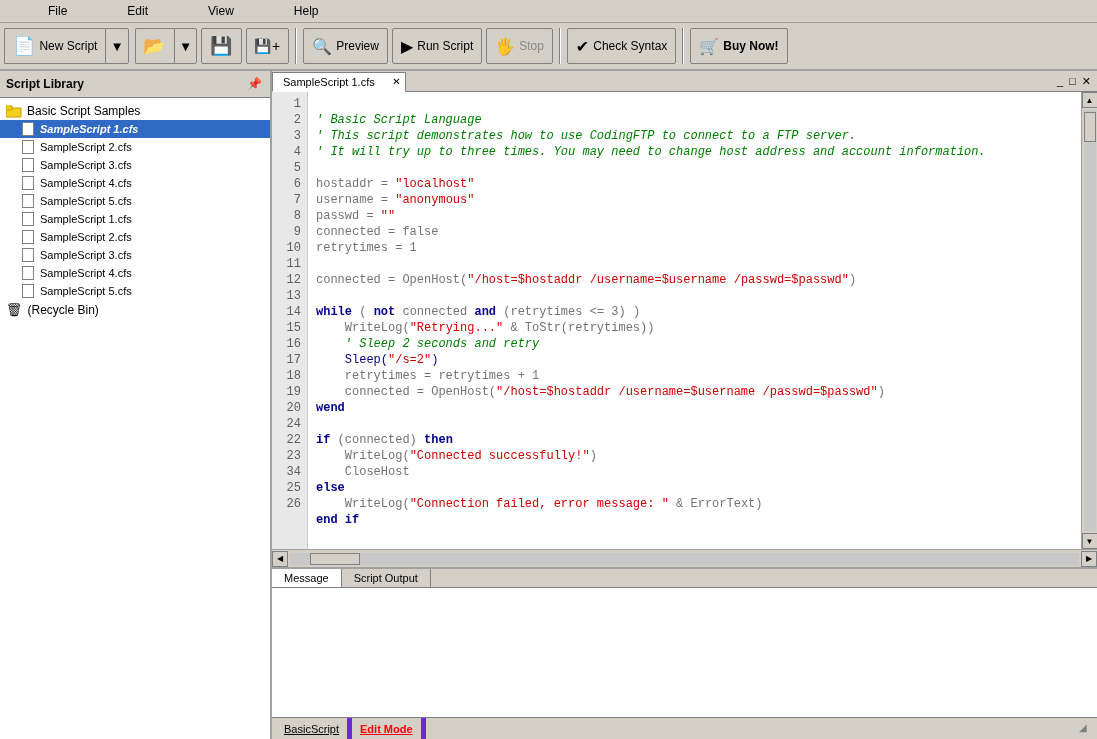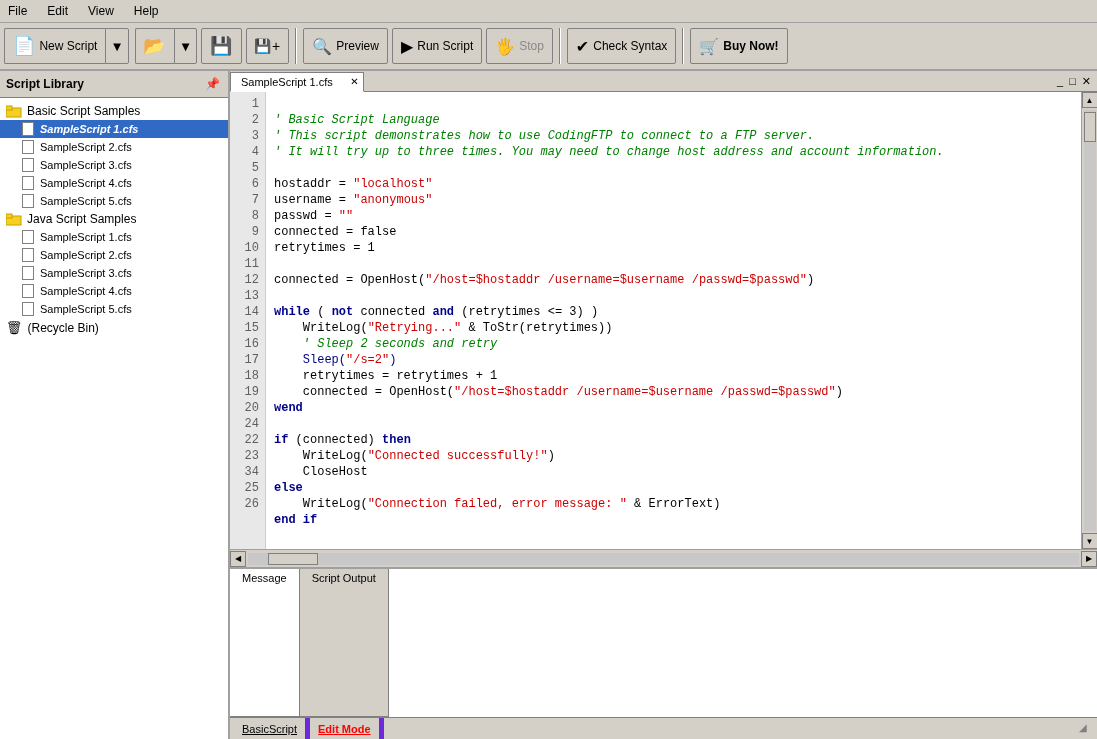--- a/index.html
+++ b/index.html
@@ -1,34 +1,34 @@
 <!DOCTYPE html>
 <html><head>
   <meta charset="utf-8">
   <style>
     * { box-sizing: border-box; margin: 0; padding: 0; }
     body { font-family: 'Segoe UI', Tahoma, Geneva, Verdana, sans-serif; font-size: 12px; background: #d4d0c8; color: #000; overflow: hidden; }
 
     
     .menu-bar { background: #d4d0c8; padding: 2px 4px; display: flex; gap: 12px; border-bottom: 1px solid #a0a0a0; }
-    .menu-item { font-size: 12px; cursor: pointer; padding: 2px 4px; }
+    .menu-item { font-size: 12px; cursor: pointer; padding: 2px 4px; margin-left: 40px; }
 
     
     .toolbar { background: #d4d0c8; padding: 3px 4px; display: flex; align-items: center; gap: 4px; border-bottom: 2px solid #a0a0a0; min-height: 48px; }
     .toolbar-btn { background: #d4d0c8; border: 1px solid #808080; border-radius: 2px; padding: 3px 8px; cursor: pointer; display: flex; align-items: center; gap: 4px; font-size: 12px; min-height: 36px; }
     .toolbar-separator { width: 2px; background: #a0a0a0; height: 36px; margin: 0 2px; border-left: 1px solid #808080; border-right: 1px solid #fff; }
     .btn-with-arrow { display: flex; align-items: stretch; }
     .btn-main { border-right: none; border-radius: 2px 0 0 2px; }
     .btn-arrow { border-radius: 0 2px 2px 0; padding: 3px 4px; min-height: 36px; display: flex; align-items: center; border: 1px solid #808080; background: #d4d0c8; cursor: pointer; }
 
     
     .main-layout { display: flex; height: calc(100vh - 56px); }
 
     
-    .script-library { width: 230px; min-width: 150px; background: #fff; border-right: 2px solid #a0a0a0; display: flex; flex-direction: column; overflow: hidden; }
+    .script-library { width: 272px; min-width: 150px; background: #fff; border-right: 2px solid #a0a0a0; display: flex; flex-direction: column; overflow: hidden; }
     .library-header { background: #d4d0c8; padding: 4px 6px; display: flex; justify-content: space-between; align-items: center; border-bottom: 1px solid #808080; font-size: 12px; font-weight: bold; }
     .library-header-actions { display: flex; gap: 2px; }
     .library-tree { flex: 1; overflow-y: auto; padding: 4px 0; font-size: 12px; }
     .tree-folder { display: flex; align-items: center; gap: 3px; padding: 2px 6px; cursor: pointer; }
     .tree-item { display: flex; align-items: center; gap: 3px; padding: 2px 6px 2px 22px; cursor: pointer; font-size: 11px; }
     .tree-item.selected { background: #316ac5; color: white; }
 
     
     .editor-area { flex: 1; display: flex; flex-direction: column; overflow: hidden; }
 
@@ -43,21 +43,21 @@
     .code-content { flex: 1; overflow: auto; padding: 4px 8px; font-family: 'Courier New', monospace; font-size: 12px; line-height: 16px; background: #fff; white-space: pre; }
 
     
     .editor-hscroll { height: 18px; background: #d4d0c8; display: flex; align-items: center; border-top: 1px solid #a0a0a0; }
     .hscroll-left { width: 16px; height: 16px; background: #d4d0c8; border: 1px solid #808080; display: flex; align-items: center; justify-content: center; cursor: pointer; font-size: 8px; }
     .hscroll-track { flex: 1; height: 12px; background: #c8c8c8; margin: 0 2px; position: relative; }
     .hscroll-thumb { position: absolute; left: 20px; width: 50px; height: 100%; background: #d4d0c8; border: 1px solid #808080; }
     .hscroll-right { width: 16px; height: 16px; background: #d4d0c8; border: 1px solid #808080; display: flex; align-items: center; justify-content: center; cursor: pointer; font-size: 8px; }
 
     
-    .output-panel { height: 150px; border-top: 2px solid #a0a0a0; display: flex; flex-direction: row; background: #fff; }
+    .output-panel { height: 150px; border-top: 2px solid #a0a0a0; display: flex; flex-direction: column; background: #fff; }
     .output-tabs { display: flex; background: #d4d0c8; border-bottom: 1px solid #808080; }
     .output-tab { padding: 3px 12px; font-size: 11px; cursor: pointer; border-right: 1px solid #808080; }
     .output-tab.active { background: #fff; }
     .output-content { flex: 1; padding: 4px; font-family: 'Courier New', monospace; font-size: 11px; overflow: auto; }
 
     
     .status-bar { background: #d4d0c8; border-top: 1px solid #808080; height: 22px; display: flex; align-items: center; padding: 0 4px; font-size: 11px; }
     .status-item { padding: 0 8px; border-right: 5px solid #6d28d9; height: 100%; display: flex; align-items: center; text-decoration: underline; }
     .status-edit-mode { color: red; font-weight: bold; }
     .status-spacer { flex: 1; }
@@ -66,21 +66,21 @@
     
     .vscroll { width: 16px; background: #d4d0c8; border-left: 1px solid #a0a0a0; display: flex; flex-direction: column; align-items: center; }
     .vscroll-up { width: 16px; height: 16px; background: #d4d0c8; border: 1px solid #808080; display: flex; align-items: center; justify-content: center; cursor: pointer; font-size: 8px; }
     .vscroll-down { width: 16px; height: 16px; background: #d4d0c8; border: 1px solid #808080; display: flex; align-items: center; justify-content: center; cursor: pointer; font-size: 8px; margin-top: auto; }
     .vscroll-track { flex: 1; width: 12px; background: #c8c8c8; position: relative; margin: 2px 0; }
     .vscroll-thumb { position: absolute; top: 2px; left: 0; width: 100%; height: 30px; background: #d4d0c8; border: 1px solid #808080; }
 
     
     .c-green { color: #008000; font-style: italic; }
     .c-red { color: #cc0000; }
-    .c-black { color: #000000; margin-top: 14px; }
+    .c-black { color: #737373; margin-top: 14px; }
     .c-keyword { color: #00008b; font-weight: bold; }
     .c-func { color: #000080; }
   </style>
 </head>
 <body>
 
 <div style="width:1097px; min-height:739px; display:flex; flex-direction:column; background:#d4d0c8; overflow:hidden;">
 
   <div class="menu-bar">
     <span class="menu-item">File</span>
@@ -173,29 +173,20 @@
         </div>
         <div class="tree-item">
           <span style="display:inline-block; width:12px; height:14px; background:#fff; border:1px solid #808080; margin-right:3px; flex-shrink:0;"></span>
           <span>SampleScript 4.cfs</span>
         </div>
         <div class="tree-item">
           <span style="display:inline-block; width:12px; height:14px; background:#fff; border:1px solid #808080; margin-right:3px; flex-shrink:0;"></span>
           <span>SampleScript 5.cfs</span>
         </div>
 
-        <div class="tree-folder">
-          <span style="display:inline-block; width:16px; height:14px; margin-right:2px;">
-            <svg width="16" height="14" viewBox="0 0 16 14">
-              <rect x="0" y="4" width="15" height="9" fill="#f5d020" stroke="#c8a000" stroke-width="1"></rect>
-              <rect x="0" y="2" width="6" height="4" fill="#f5d020" stroke="#c8a000" stroke-width="1"></rect>
-            </svg>
-          </span>
-          <span>Java Script Samples</span>
-        </div>
 
         <div class="tree-item">
           <span style="display:inline-block; width:12px; height:14px; background:#fff; border:1px solid #808080; margin-right:3px; flex-shrink:0;"></span>
           <span>SampleScript 1.cfs</span>
         </div>
         <div class="tree-item">
           <span style="display:inline-block; width:12px; height:14px; background:#fff; border:1px solid #808080; margin-right:3px; flex-shrink:0;"></span>
           <span>SampleScript 2.cfs</span>
         </div>
         <div class="tree-item">

